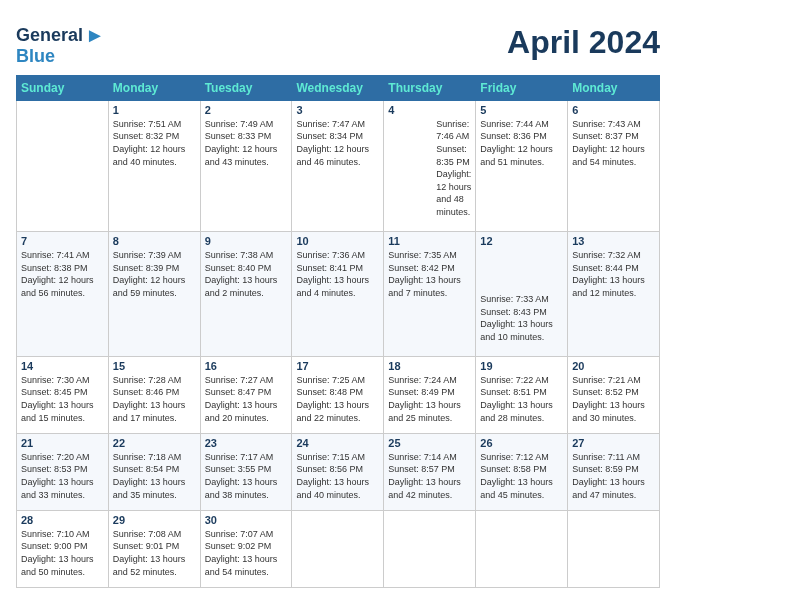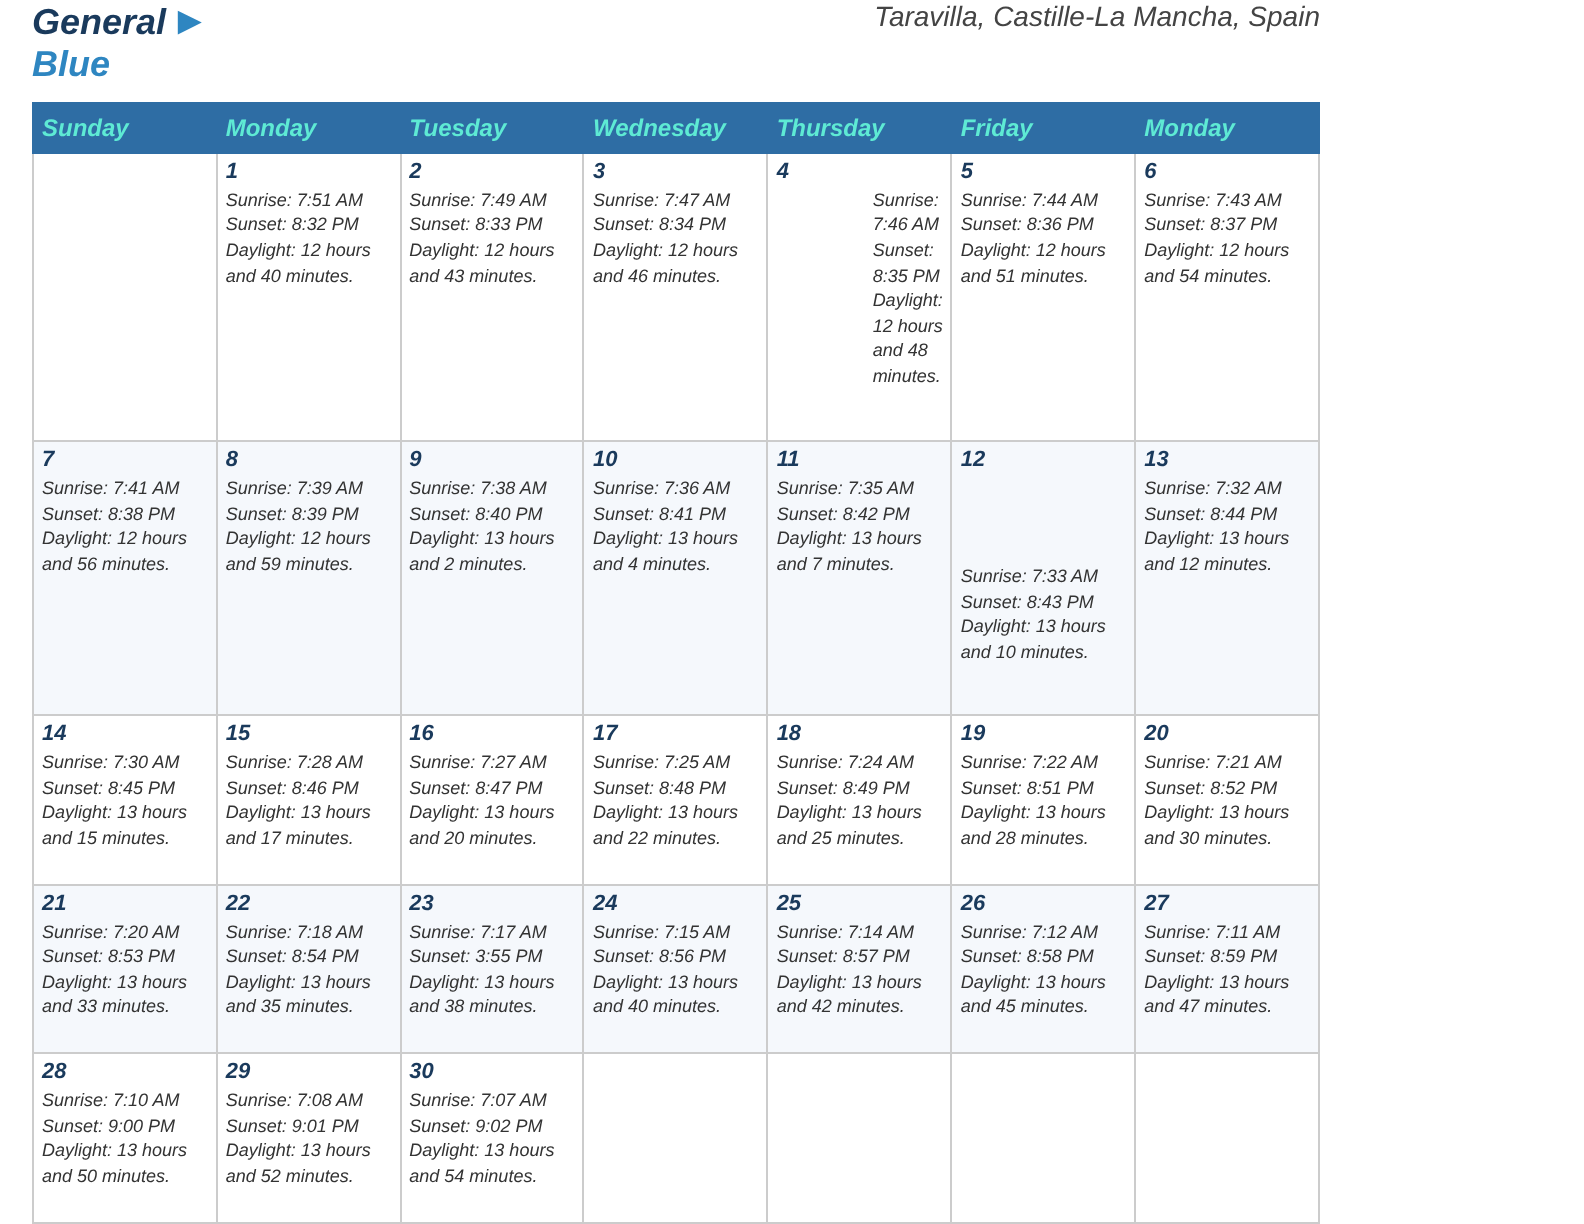--- a/index.html
+++ b/index.html
@@ -6,24 +6,23 @@
     body {
       width: 792px;
       height: 612px;
       font-family: Arial, sans-serif;
       background: #fff;
       overflow: hidden;
     }
     .page {
       width: 676px;
       height: 612px;
-      padding: 0 16px;
+      padding: 24px 16px;
       display: flex;
       flex-direction: column;
-      font-style: italic;
     }
     .header {
       display: flex;
       justify-content: space-between;
       align-items: flex-start;
       margin-bottom: 8px;
     }
     .logo {
       display: flex;
       align-items: center;
@@ -102,21 +101,21 @@
     <div class="logo">
       <div style="display:flex; flex-direction:column; align-items:flex-start;">
         <div style="display:flex; align-items:center; gap:2px;">
           <span class="logo-text">General</span>
           <span style="color:#2e86c1; font-size:20px;">►</span>
         </div>
         <span class="logo-text" style="color:#2e86c1;">Blue</span>
       </div>
     </div>
     <div class="title-block">
-      <div class="subtitle">Taravilla, Castille-La Mancha, Spain</div>
+      <div class="main-title">April 2024</div>
     </div>
   </div>
 
   <table class="calendar-table">
     <thead>
       <tr>
         <th>Sunday</th>
         <th>Monday</th>
         <th>Tuesday</th>
         <th>Wednesday</th>

